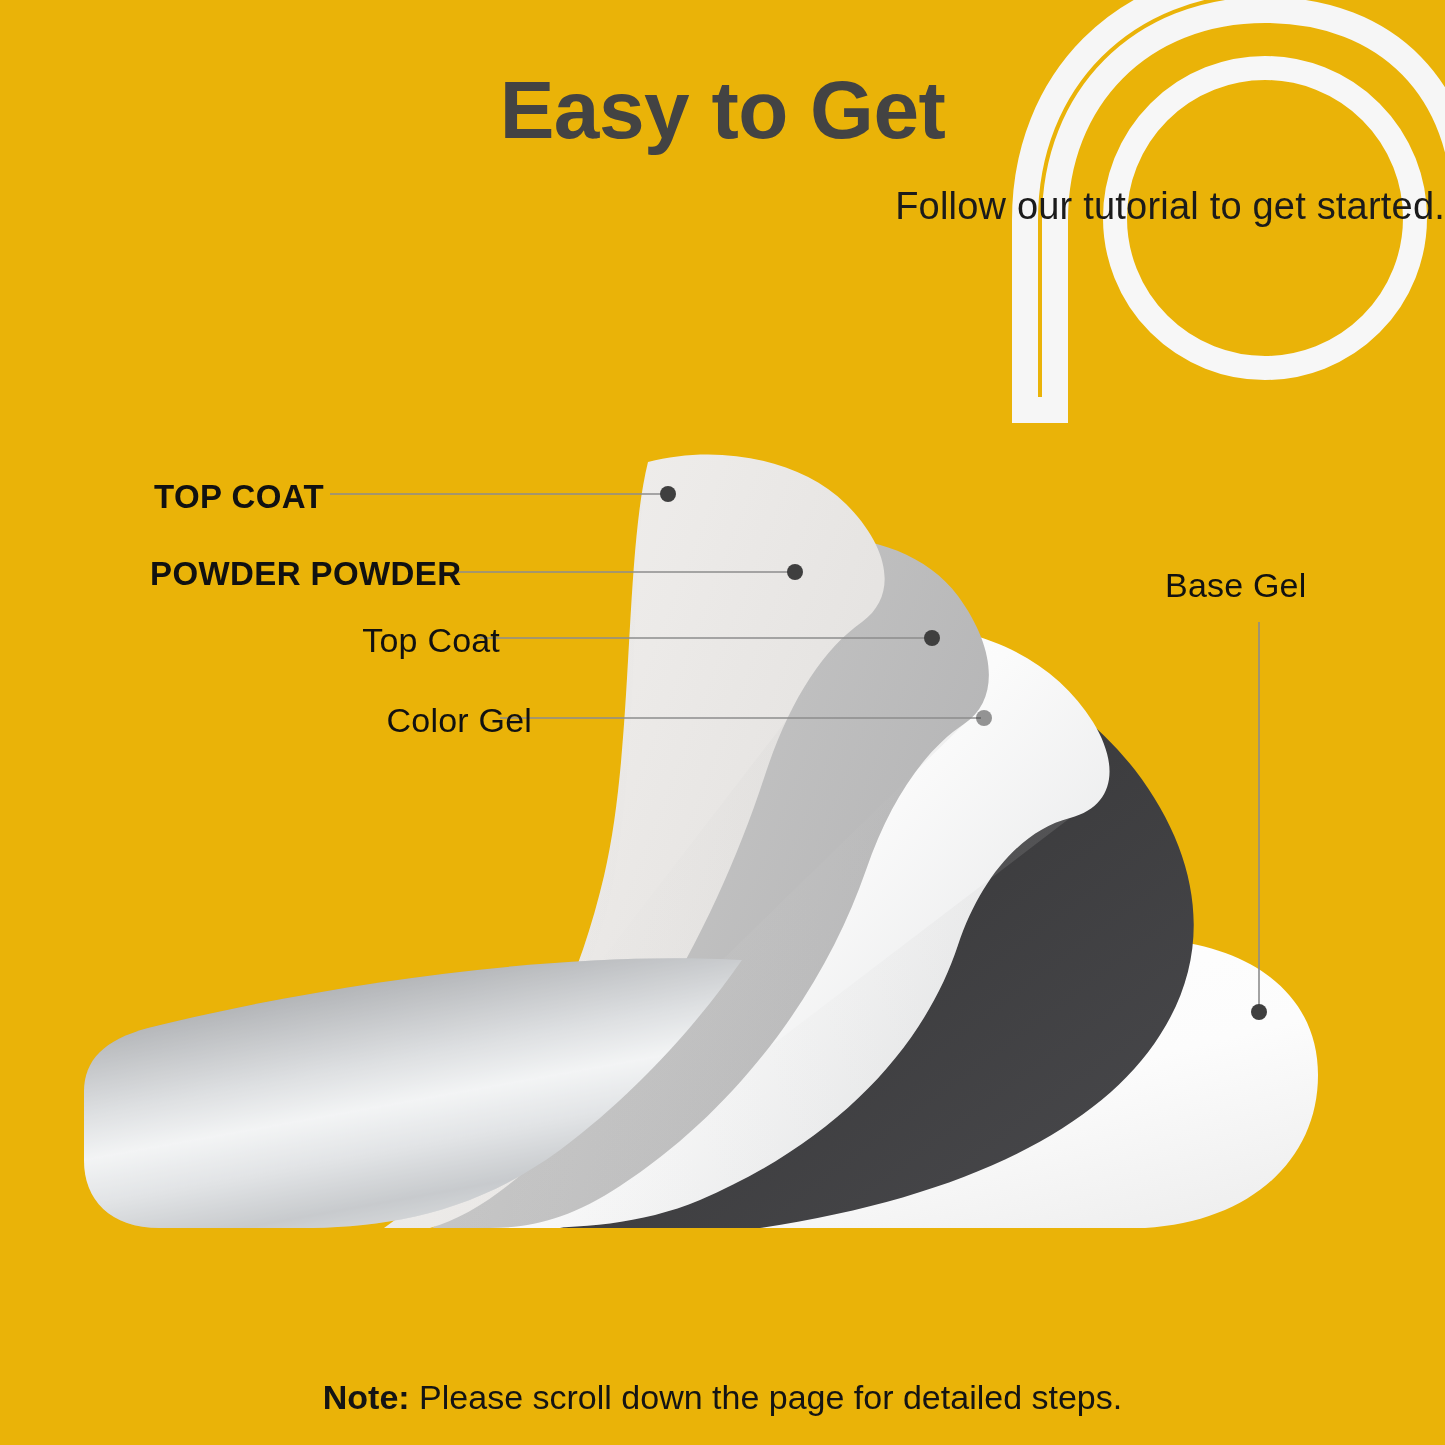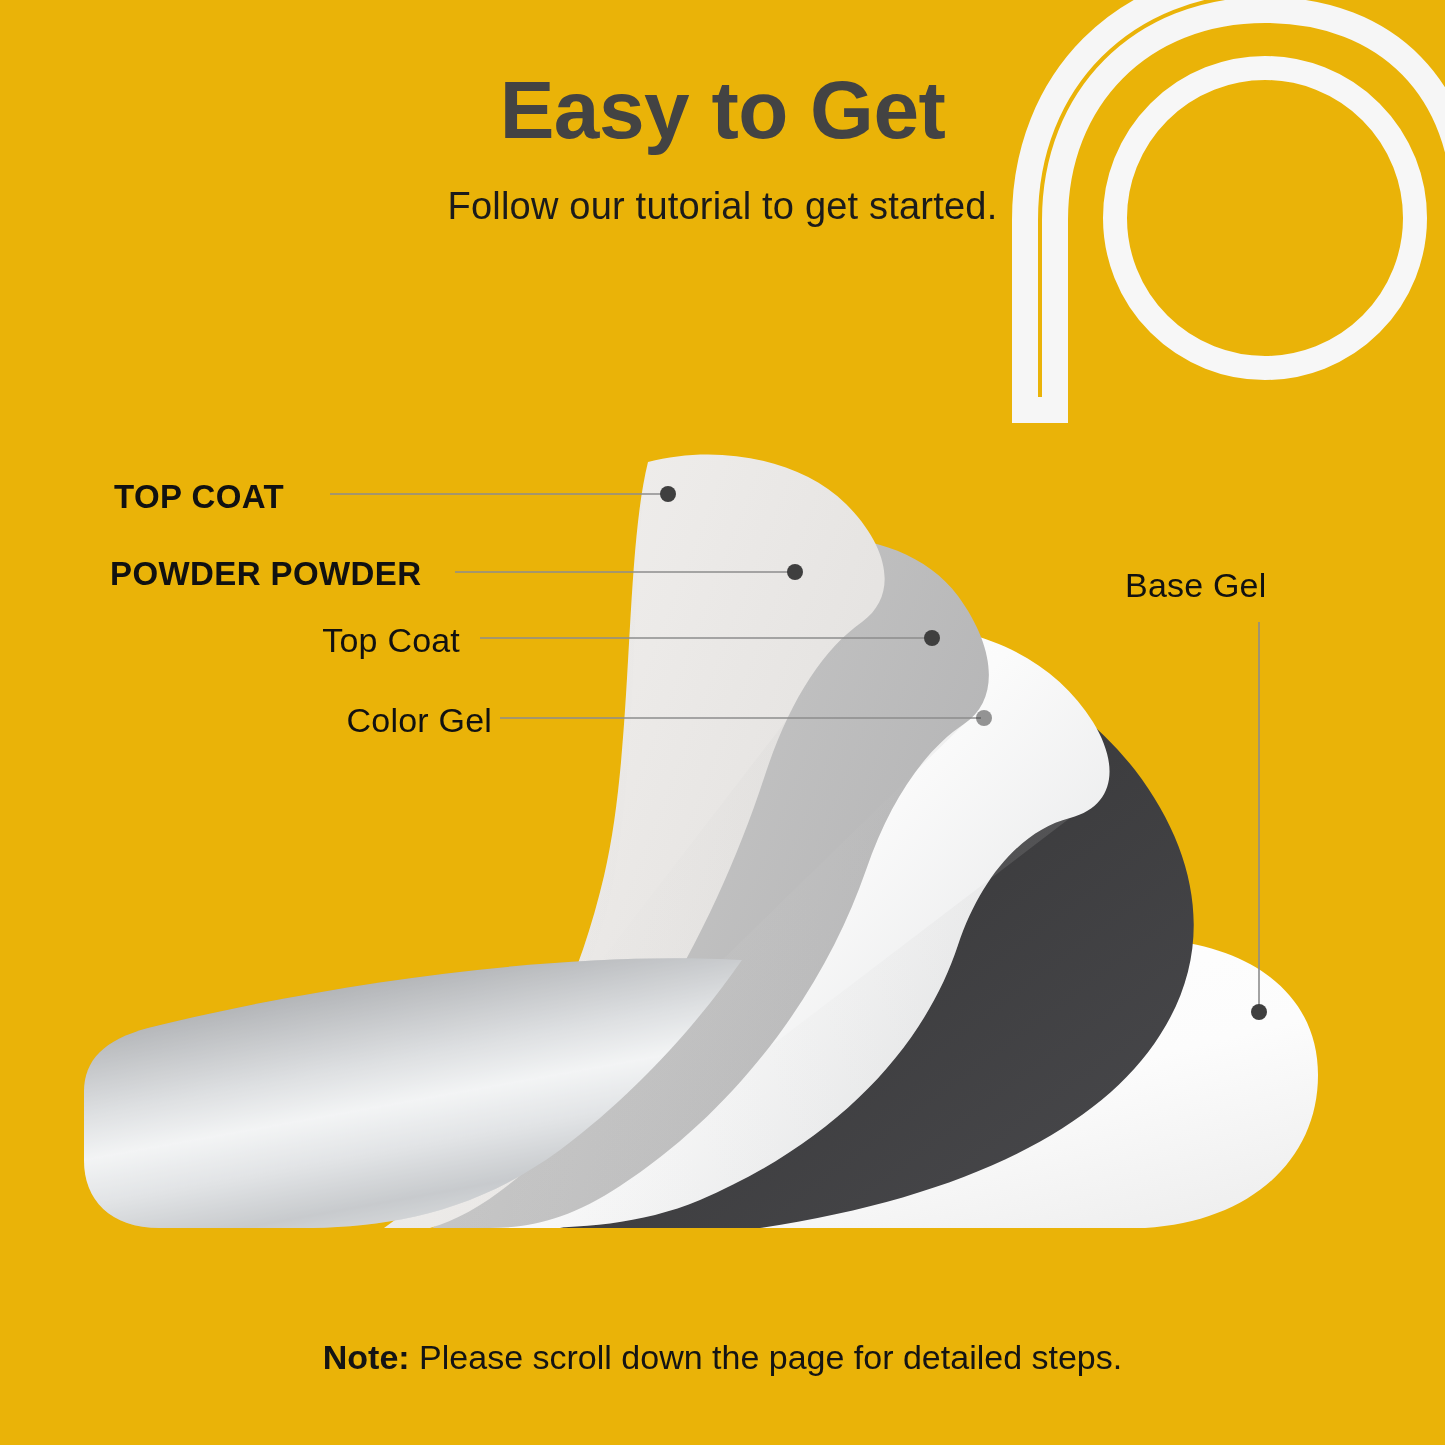--- a/index.html
+++ b/index.html
@@ -45,55 +45,57 @@
     letter-spacing: -0.5px;
     margin: 0;
     white-space: pre-line;
   }
   .subtitle {
     color: #1b1b1b;
     font-size: 38px;
     font-weight: normal;
     margin: 26px 0 0 0;
     letter-spacing: 0.2px;
+    text-align: right;
   }
 
   
   .illustration {
     position: absolute;
     left: 0;
     top: 0;
     width: 1445px;
     height: 1445px;
   }
 
   
   .label {
     position: absolute;
     white-space: nowrap;
     color: #111111;
     line-height: 1;
+    margin-left: 40px;
   }
   .label.strong {
     font-weight: bold;
     font-size: 33px;
     letter-spacing: 0.4px;
   }
   .label.light {
     font-weight: normal;
     font-size: 34px;
     letter-spacing: 0.2px;
   }
   .label.align-right { text-align: right; transform: translateX(-100%); }
 
   
   .note {
     position: absolute;
     left: 0;
-    top: 1338px;
+    top: 1378px;
     width: 1445px;
     text-align: center;
     font-size: 34px;
     color: #141414;
   }
   .note b { font-weight: bold; }
   .note span.rest { font-weight: normal; }
 </style>
 </head>
 <body>

